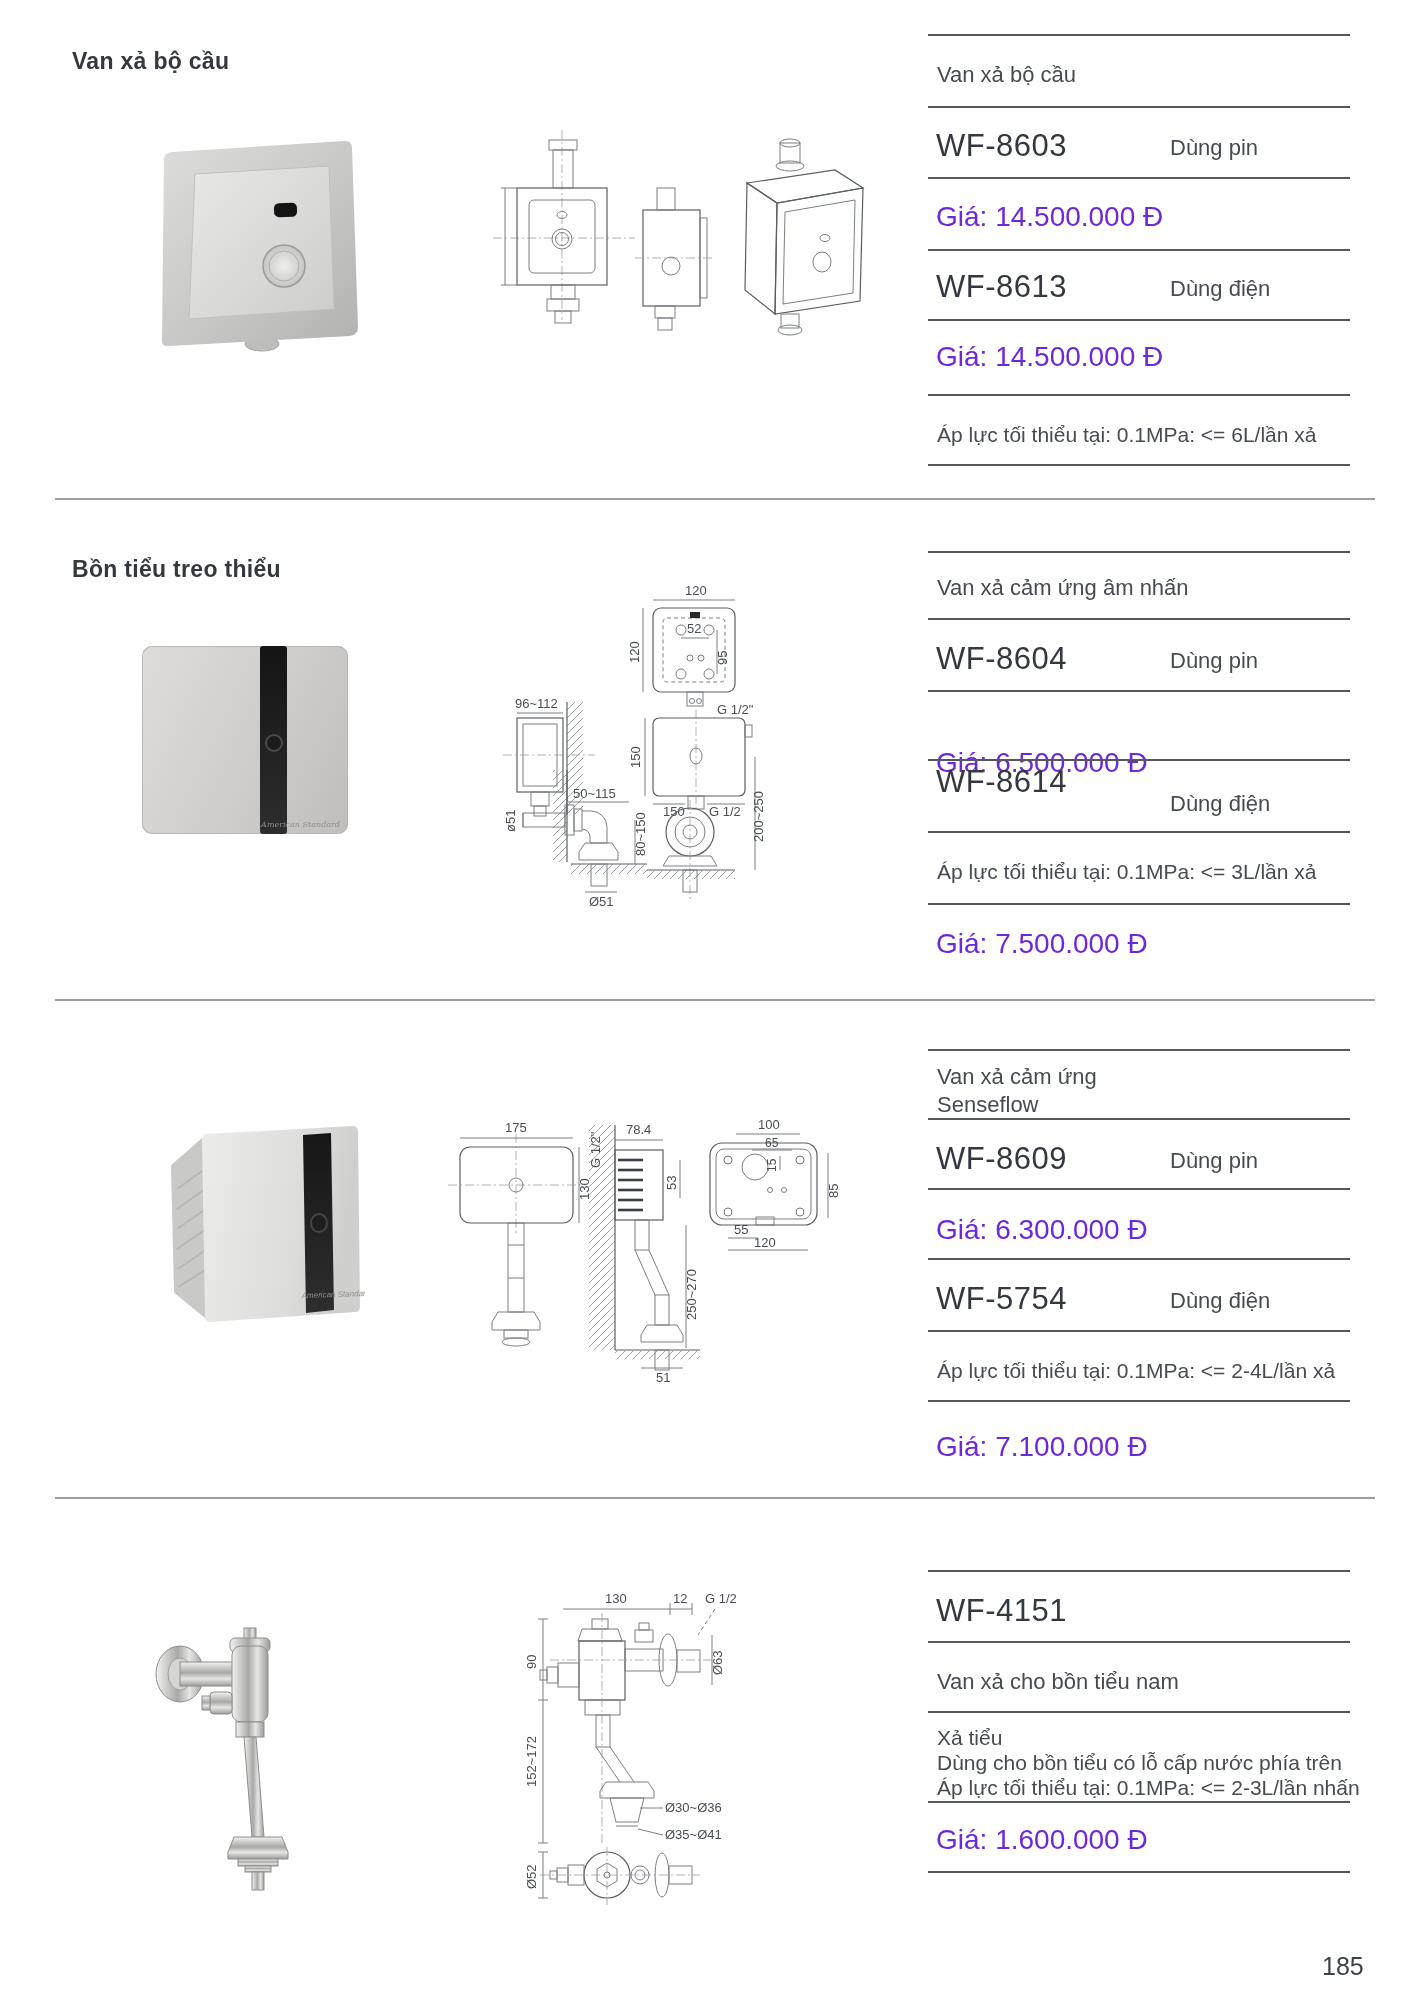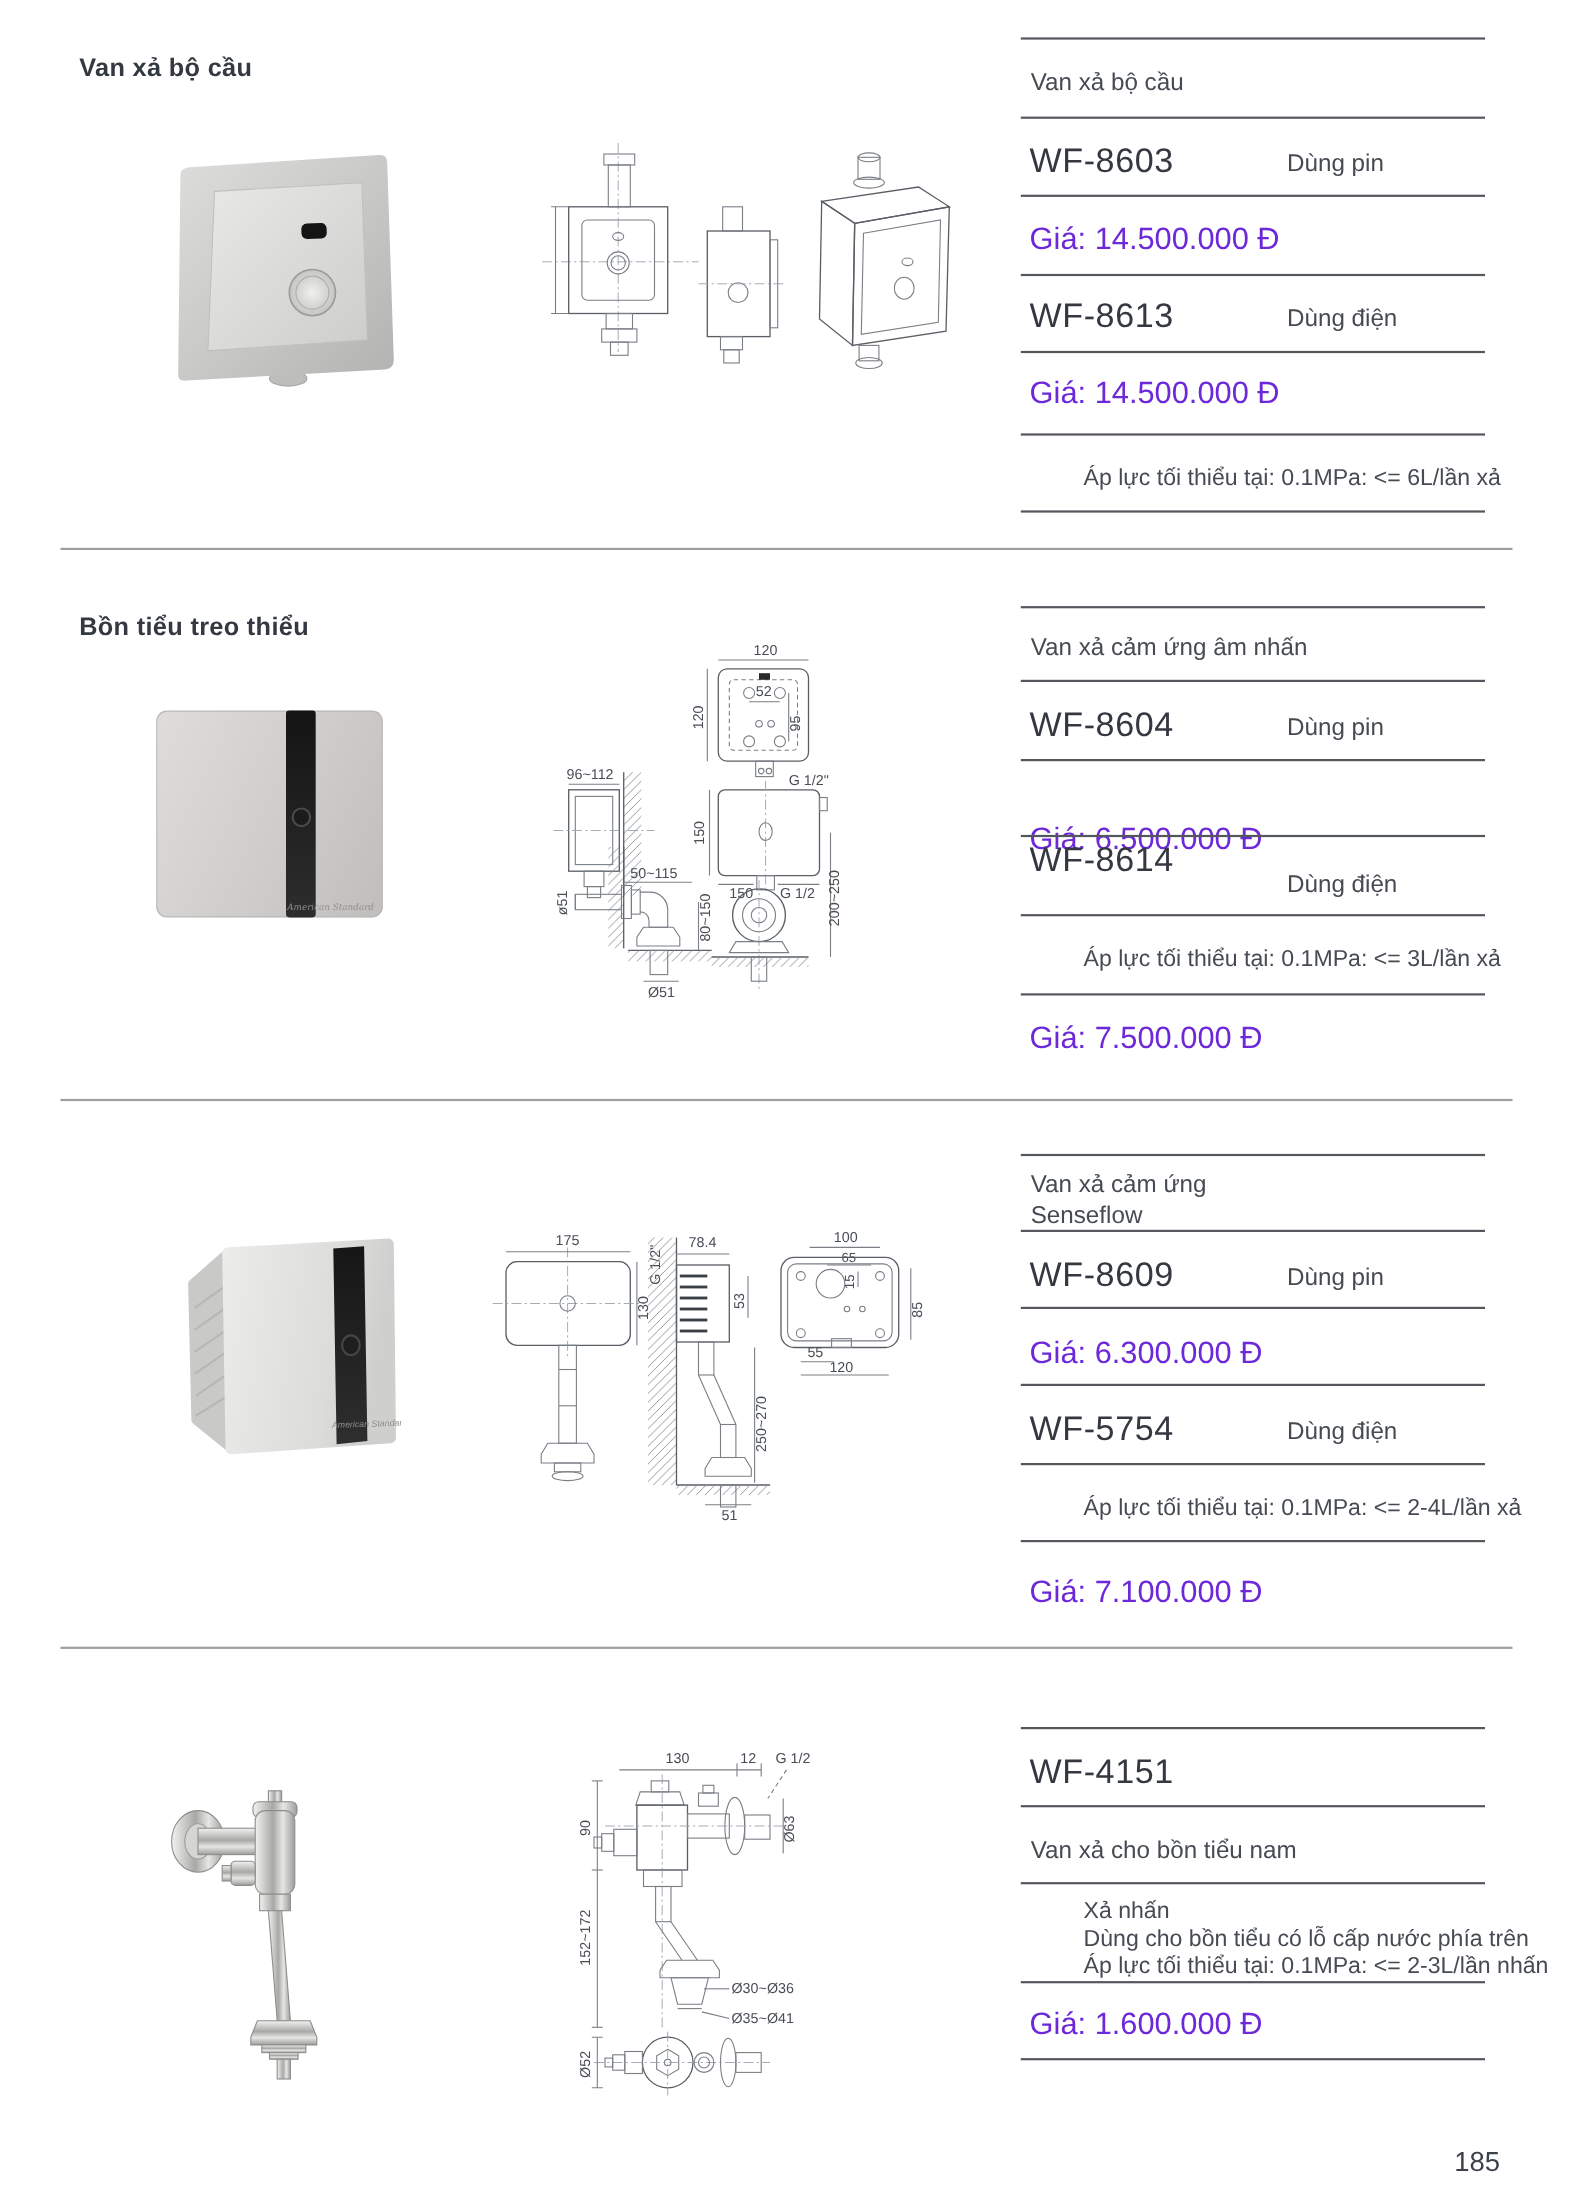--- a/index.html
+++ b/index.html
@@ -5,21 +5,21 @@
   html,body{margin:0;padding:0;background:#fff;}
   .page{position:relative;width:1428px;height:2000px;background:#ffffff;overflow:hidden;
         font-family:"Liberation Sans","DejaVu Sans",sans-serif;color:#3d424a;}
   .sep{position:absolute;left:55px;width:1320px;height:2px;background:#9e9e9e;}
   .rule{position:absolute;left:928px;width:422px;height:2px;background:#54575c;}
   .ltitle{position:absolute;left:72px;font-size:23px;font-weight:bold;color:#343840;letter-spacing:.3px;white-space:nowrap;}
   .desc{position:absolute;left:937px;font-size:22px;color:#464b53;white-space:nowrap;}
   .model{position:absolute;left:936px;font-size:31px;font-weight:normal;color:#343840;letter-spacing:.5px;white-space:nowrap;}
   .power{position:absolute;left:1170px;font-size:22px;color:#464b53;white-space:nowrap;}
   .price{position:absolute;left:936px;font-size:28px;font-weight:normal;color:#6d28d9;white-space:nowrap;}
-  .spec{position:absolute;left:937px;font-size:21px;color:#464b53;white-space:nowrap;margin-left:48px;}
+  .spec{position:absolute;left:937px;font-size:21px;color:#464b53;white-space:nowrap;}
   .pagenum{position:absolute;left:1322px;top:1952px;font-size:25px;color:#3d424a;}
   .photo2{position:absolute;left:142px;top:646px;width:206px;height:188px;border-radius:10px;
           background:linear-gradient(115deg,#dedddb 0%,#cecdcb 55%,#bfbebc 100%);
           box-shadow:inset 0 0 0 1px #b9b8b6;}
   .photo2 .stripe{position:absolute;left:118px;top:0;width:27px;height:100%;
           background:linear-gradient(#141414,#2d2d2d);border-radius:3px;}
   .photo2 .ring{position:absolute;left:123px;top:88px;width:14px;height:14px;border-radius:50%;
           border:2px solid #4a4a4a;background:#1b1b1b;}
   .logo{position:absolute;right:8px;bottom:5px;font-family:"DejaVu Serif",serif;font-style:italic;
         font-size:8px;color:#8f8f8d;white-space:nowrap;}
@@ -452,21 +452,21 @@
         <line class="dl" x1="138" y1="323" x2="148" y2="323"></line>
       <text class="dt" x="136" y="314" transform="rotate(-90 136 314)">Ø52</text>
     </g>
   </svg>
 
   <div class="rule" style="top:1570px"></div>
   <div class="model" style="top:1593px">WF-4151</div>
   <div class="rule" style="top:1641px"></div>
   <div class="desc" style="top:1669px">Van xả cho bồn tiểu nam</div>
   <div class="rule" style="top:1711px"></div>
-  <div class="spec" style="top:1726px">Xả nhấn</div>
+  <div class="spec" style="top:1726px">Xả tiểu</div>
   <div class="spec" style="top:1751px">Dùng cho bồn tiểu có lỗ cấp nước phía trên</div>
   <div class="spec" style="top:1776px">Áp lực tối thiểu tại: 0.1MPa: &lt;= 2-3L/lần nhấn</div>
   <div class="rule" style="top:1801px"></div>
   <div class="price" style="top:1824px">Giá: 1.600.000 Đ</div>
   <div class="rule" style="top:1871px"></div>
 
   <div class="pagenum">185</div>
 </div>
 
 </body></html>

